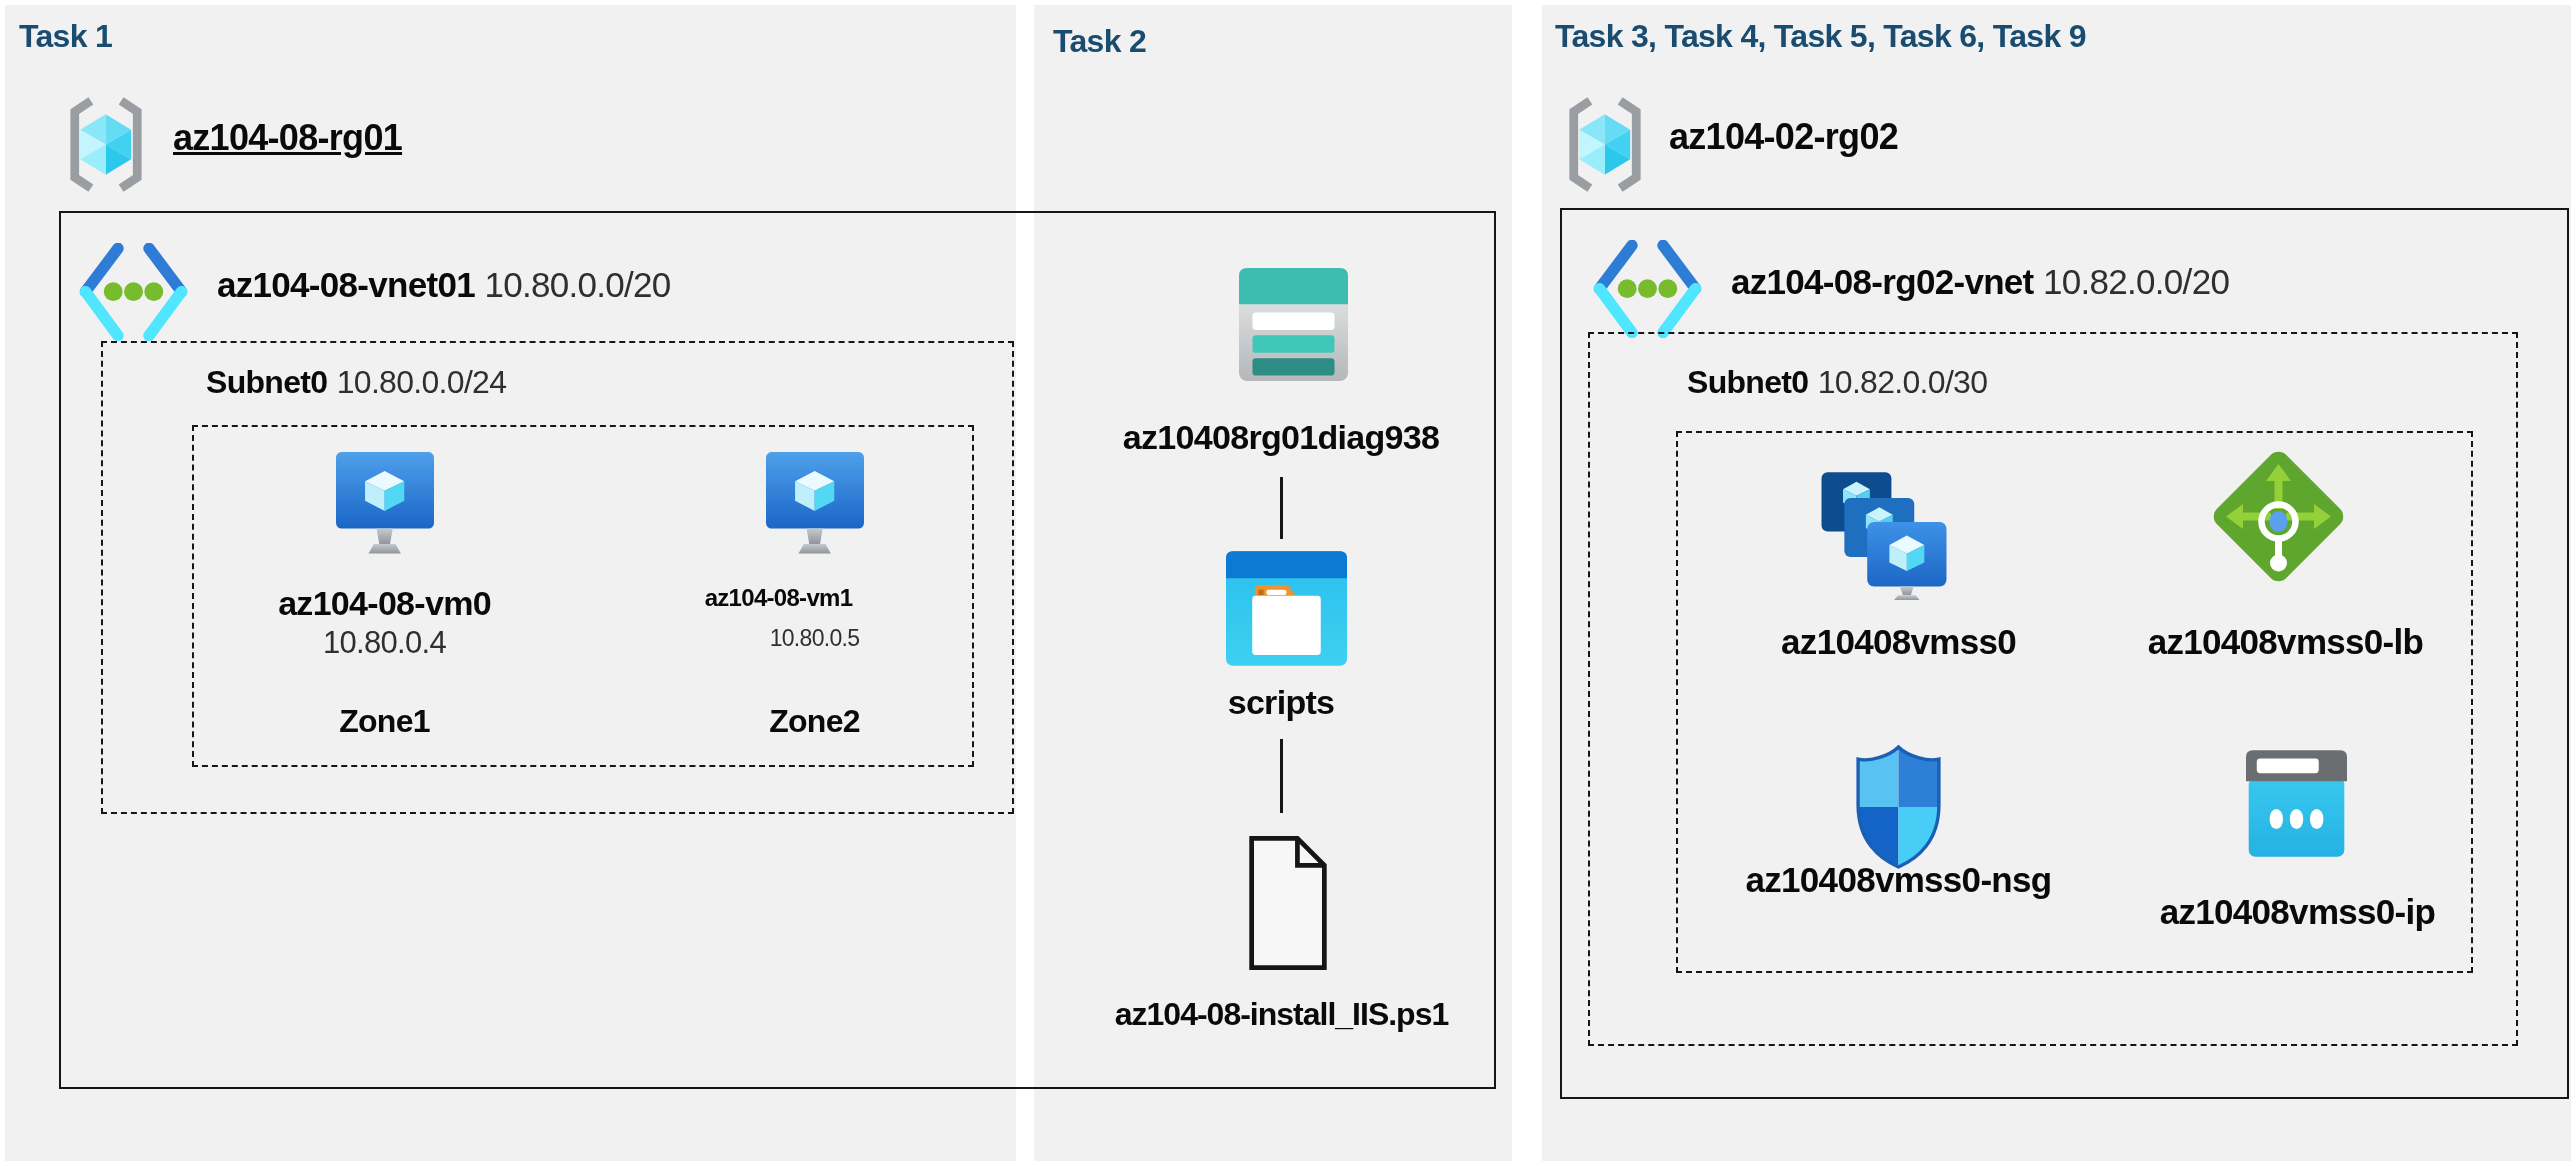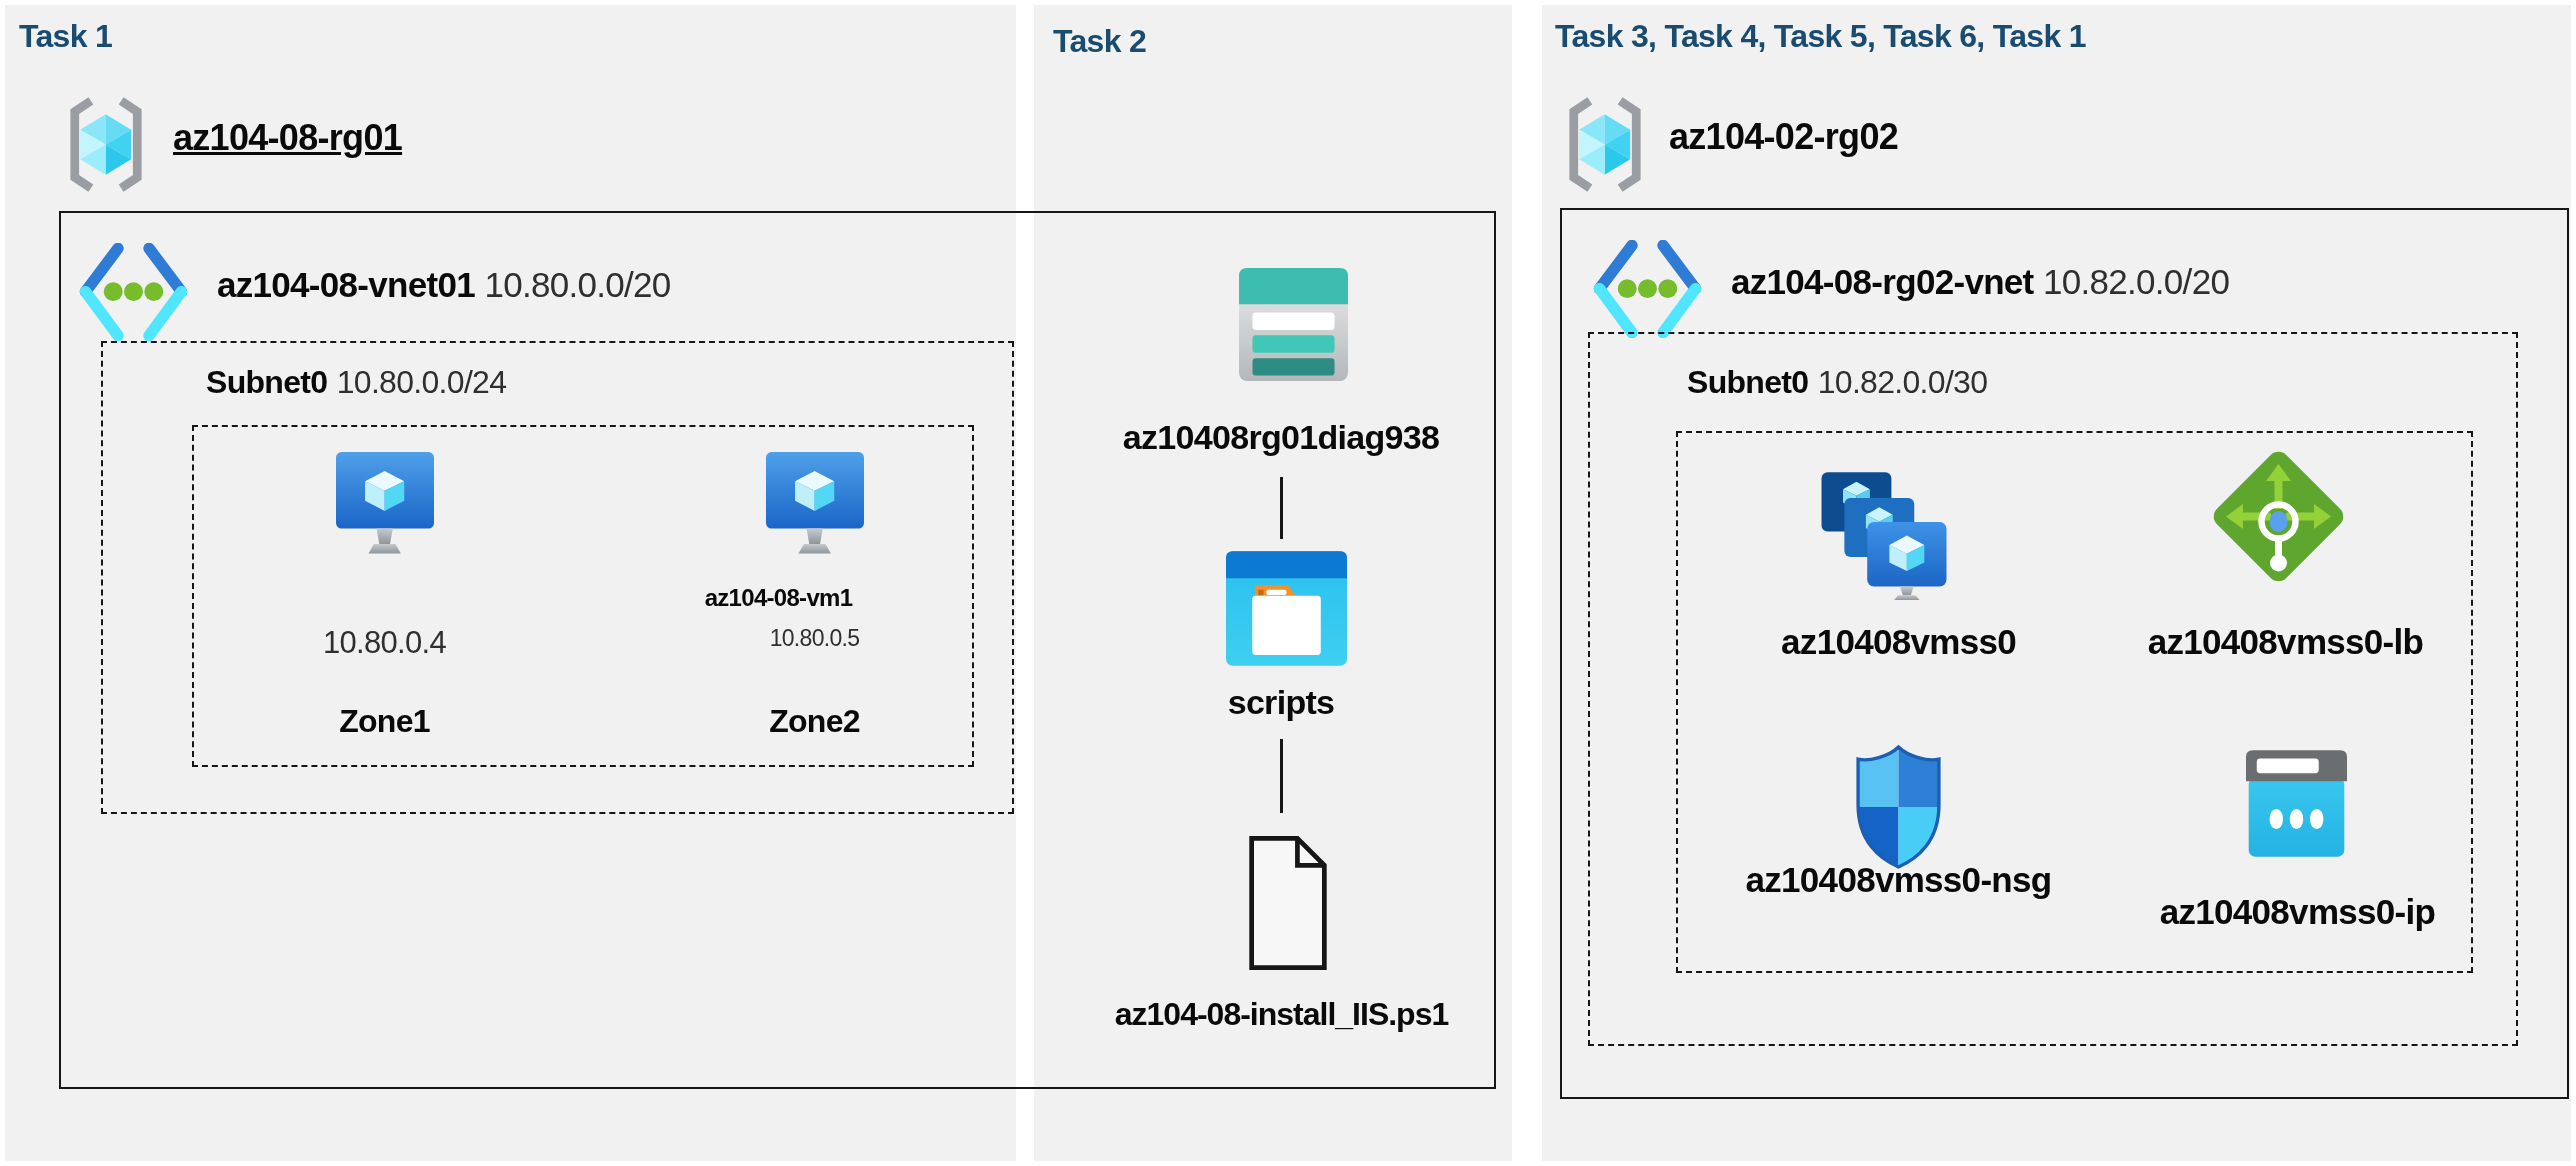--- a/index.html
+++ b/index.html
@@ -65,21 +65,21 @@
       </clipPath>
     </defs>
   </svg>
 
   <div class="panel" style="left:5.4px;width:1011px;"></div>
   <div class="panel" style="left:1034px;width:478px;"></div>
   <div class="panel" style="left:1542px;width:1029px;"></div>
 
   <div class="task-header" style="left:19px;top:17.5px;">Task 1</div>
   <div class="task-header" style="left:1053px;top:23px;">Task 2</div>
-  <div class="task-header" style="left:1555px;top:17.5px;">Task 3, Task 4, Task 5, Task 6, Task 1</div>
+  <div class="task-header" style="left:1555px;top:17.5px;">Task 3, Task 4, Task 5, Task 6, Task 9</div>
 
   <div class="solid-box" style="left:59px;top:211px;width:1437px;height:878px;"></div>
   <div class="solid-box" style="left:1560px;top:208px;width:1009px;height:891px;"></div>
 
   <div class="icon" style="left:64px;top:94px;width:84px;height:101px;">
     <svg viewBox="0 0 125 150">
       <path d="M40,10 L16,26 L16,124 L40,140" fill="none" stroke="#9A9EA2" stroke-width="13"></path>
       <path d="M85,10 L109,26 L109,124 L85,140" fill="none" stroke="#9A9EA2" stroke-width="13"></path>
       <polygon points="62,75 24,53 62,30" fill="#8AE7F9"></polygon>
       <polygon points="62,75 62,30 100,53" fill="#66DCF4"></polygon>
@@ -116,20 +116,21 @@
   <div class="icon" style="left:336px;top:452px;width:98px;height:107px;">
     <svg viewBox="0 0 145 158">
       <rect x="0" y="0" width="145" height="113" rx="8" fill="url(#gScreen)"></rect>
       <polygon points="72,28 101,43 72,57 43,43" fill="#EAFAFF"></polygon>
       <polygon points="43,43 72,57 72,87 43,72" fill="#BEEFFB"></polygon>
       <polygon points="101,43 72,57 72,87 101,72" fill="#52D7F5"></polygon>
       <path d="M60,113 L84,113 L80,136 L64,136 Z" fill="url(#gStand)"></path>
       <path d="M56,136 L88,136 L96,150 L48,150 Z" fill="url(#gStand)"></path>
     </svg>
   </div>
+  <div class="lbl c" style="left:182px;top:585px;width:405px;font-size:34px;">az104-08-vm0</div>
   <div class="lbl c reg" style="left:182px;top:626px;width:405px;font-size:31px;">10.80.0.4</div>
   <div class="lbl c" style="left:182px;top:704px;width:405px;font-size:32px;">Zone1</div>
 
   <div class="icon" style="left:766px;top:452px;width:98px;height:107px;">
     <svg viewBox="0 0 145 158">
       <rect x="0" y="0" width="145" height="113" rx="8" fill="url(#gScreen)"></rect>
       <polygon points="72,28 101,43 72,57 43,43" fill="#EAFAFF"></polygon>
       <polygon points="43,43 72,57 72,87 43,72" fill="#BEEFFB"></polygon>
       <polygon points="101,43 72,57 72,87 101,72" fill="#52D7F5"></polygon>
       <path d="M60,113 L84,113 L80,136 L64,136 Z" fill="url(#gStand)"></path>

